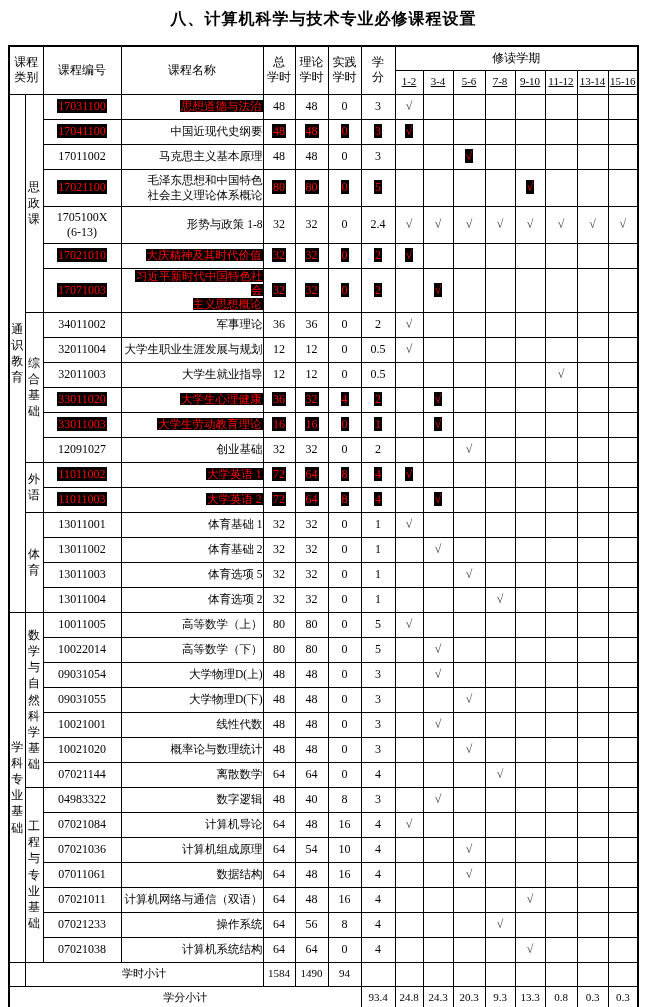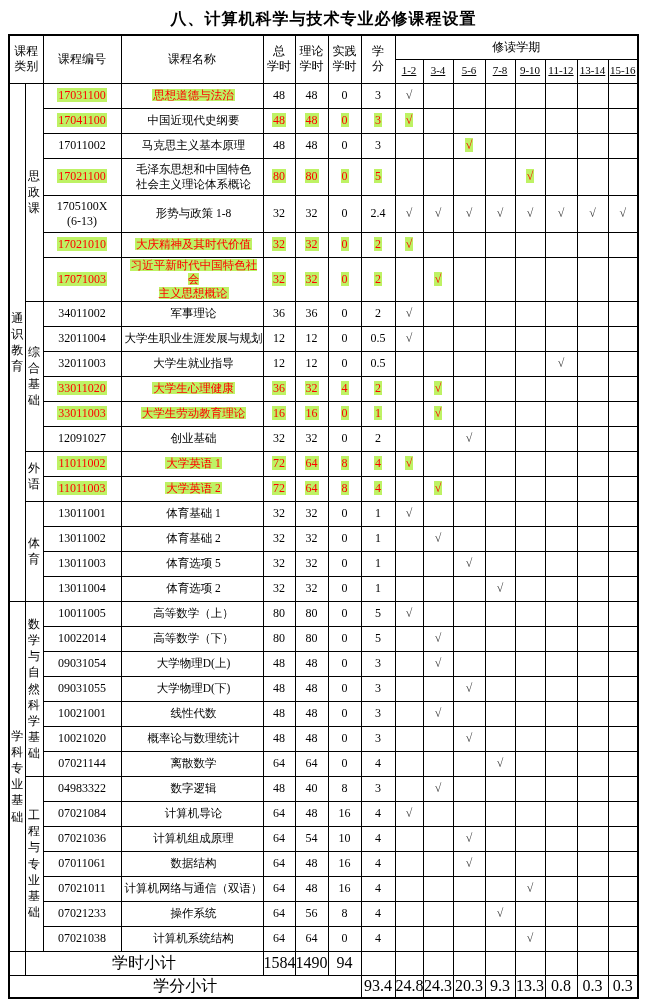--- a/index.html
+++ b/index.html
@@ -3,44 +3,44 @@
 <meta charset="utf-8">
 <style>
   html,body { margin:0; padding:0; background:#ffffff; }
   body {
     width:647px; height:1007px; overflow:hidden;
     font-family:"Liberation Serif","DejaVu Serif",serif;
     color:#000;
   }
   .page-title {
     text-align:center; font-weight:bold; font-size:16px;
-    padding:9px 0 4px 0; letter-spacing:1px;
+    padding:9px 0 15px 0; letter-spacing:1px;
   }
   table.curriculum {
     border-collapse:collapse; table-layout:fixed;
     margin-left:8px; width:628px;
     border:2px solid #000;
   }
   td, th {
     border:1px solid #000;
     padding:0; margin:0;
     font-size:12px; font-weight:normal;
     text-align:center; vertical-align:middle;
     white-space:pre-line; line-height:1.25;
   }
   th { white-space:pre-line; }
   th.sem { font-size:11px;text-decoration:underline; }
   td.code { font-size:12px; white-space:pre-line; }
-  td.name { text-align:center; padding-left:3px; font-size:11.5px; white-space:pre-line; }
+  td.name { text-align:right; padding-left:3px; font-size:11.5px; white-space:pre-line; }
   td.vcell { font-size:12px; line-height:1.35; word-break:break-all; padding:0 1px; }
-  .hl { background:#bef264; color:#FF0000; padding:0 1px; }
+  .hl { background:#000000; color:#FF0000; padding:0 1px; }
   .check { color:#3c3c3c; font-size:12px; }
   .check.hl { color:#FF0000; }
   td.num { font-size:12px; }
-  tr.footer-row td { font-size:16px;margin-top:10px; }
+  tr.footer-row td { font-size:11px;margin-top:10px; }
   td.sum-label { text-align:center; font-size:12.5px; }
 </style>
 </head>
 <body>
 
 <div class="page-title">八、计算机科学与技术专业必修课程设置</div>
 
 <table class="curriculum">
   <colgroup>
     <col style="width:16px">

